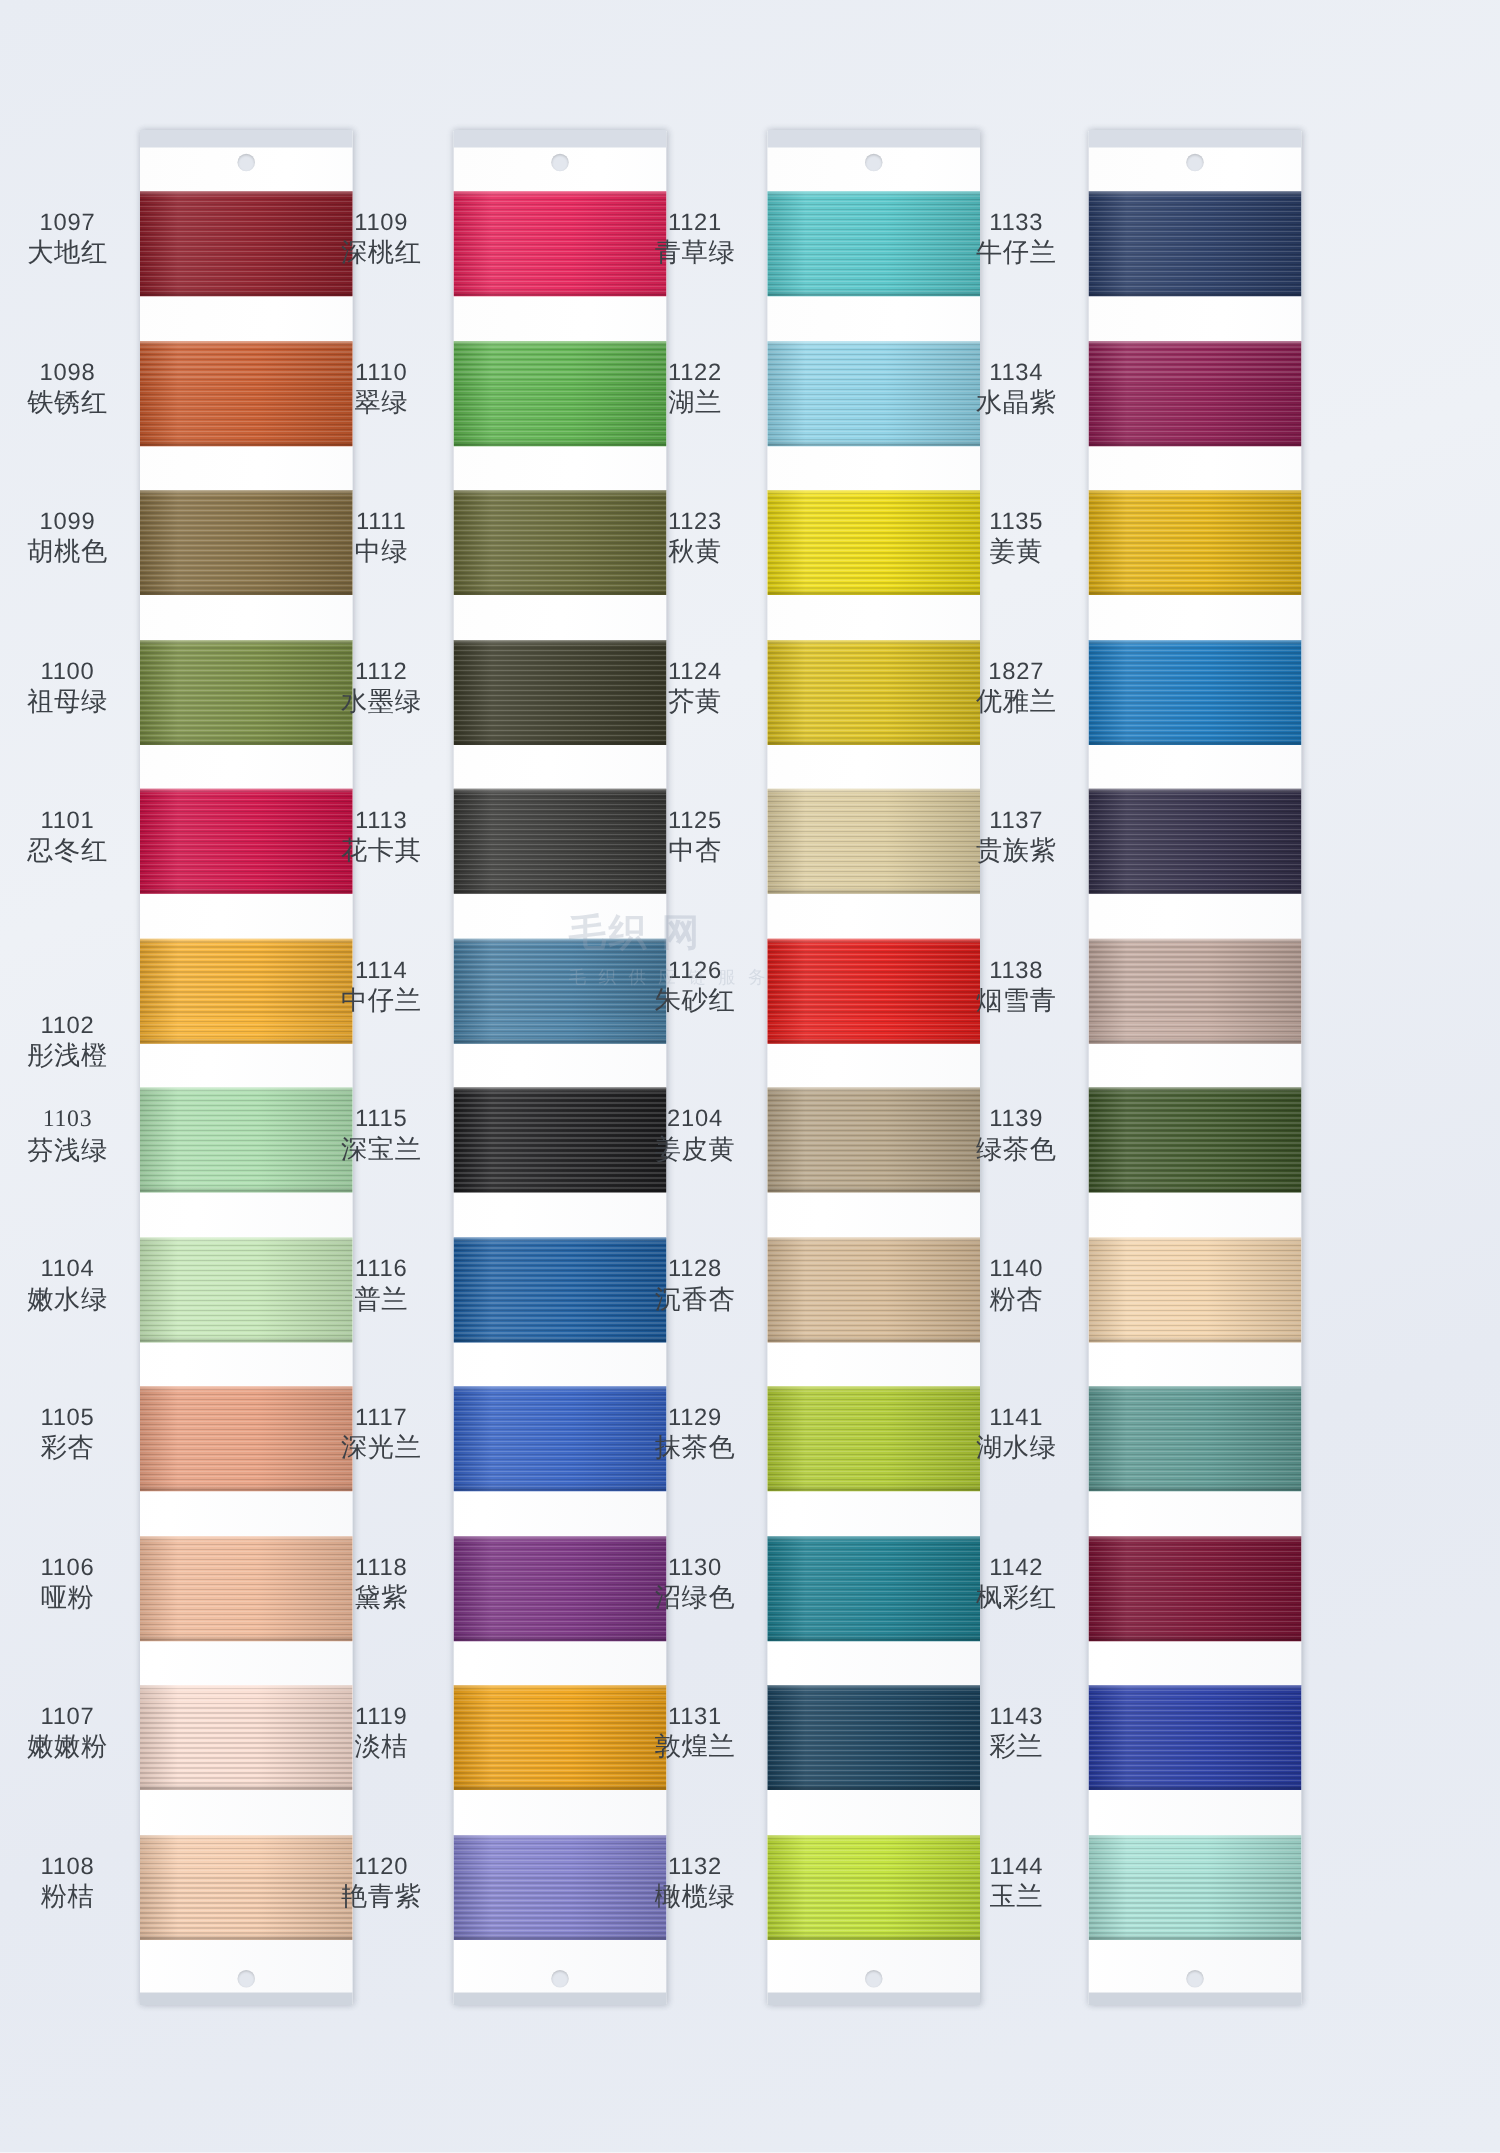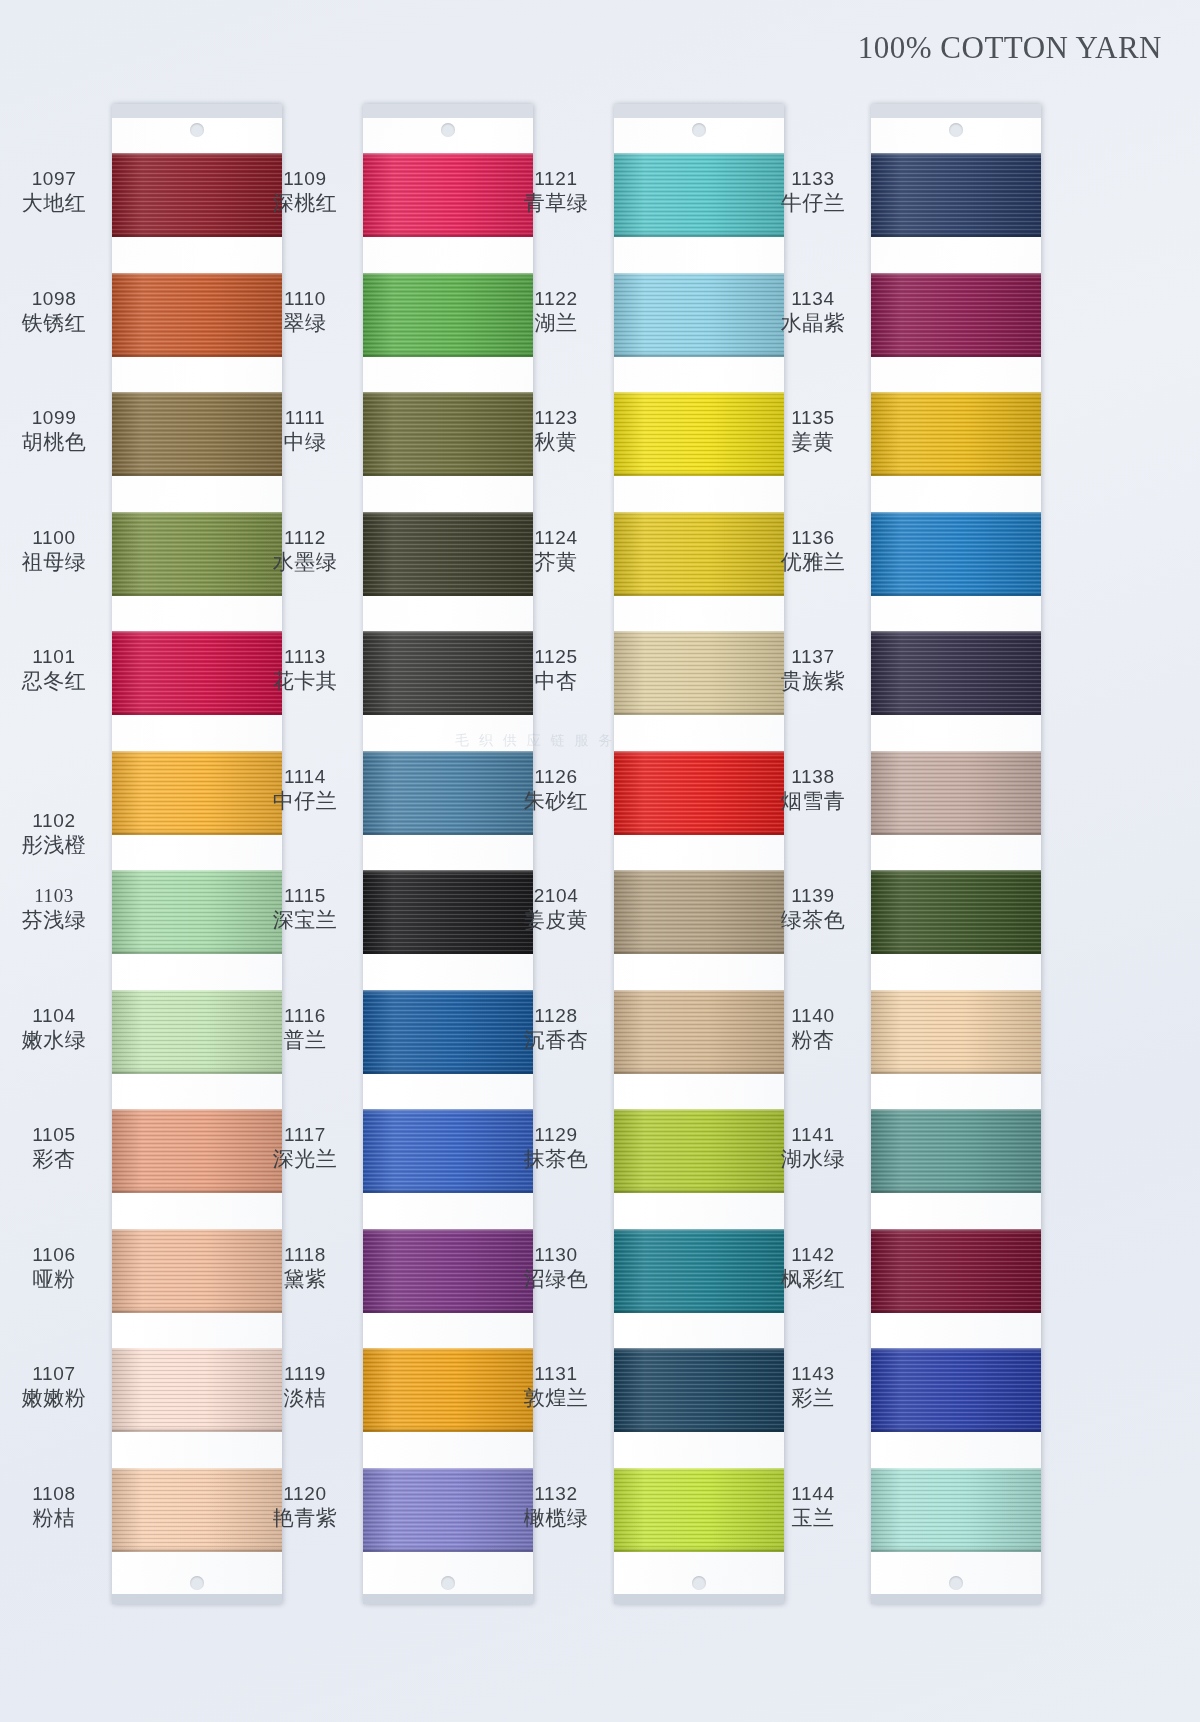--- a/index.html
+++ b/index.html
@@ -110,21 +110,20 @@
   }
   .wm-sub{
     font-size:14px;color:#a6b1c0;letter-spacing:3px;margin-top:6px;
     white-space:nowrap;
   }
 </style>
 </head>
 <body>
 
 <div class="header">
-  <div class="title-en">100% COTTON YARN</div>
 </div>
 
 <div class="board">
 
   <div class="column col-0">
     <div class="strip">
       <div class="strip-top-notch"></div>
       <div class="punch punch-top"></div>
       <div class="punch punch-bottom"></div>
       <div class="strip-bottom-cut"></div>
@@ -546,21 +545,21 @@
         <div class="code">1135</div>
         <div class="name">姜黄</div>
       </div>
       <div class="swatch" style="left: 112px; top: 415.5px; background: rgb(31, 126, 196);">
         <div class="yarn"></div>
         <div class="shade"></div>
         <div class="edge-top"></div>
         <div class="edge-bot"></div>
       </div>
       <div class="label" style="left: 0px; top: 430.5px;">
-        <div class="code">1136</div>
+        <div class="code">1827</div>
         <div class="name">优雅兰</div>
       </div>
       <div class="swatch" style="left: 112px; top: 535px; background: rgb(52, 48, 74);">
         <div class="yarn"></div>
         <div class="shade"></div>
         <div class="edge-top"></div>
         <div class="edge-bot"></div>
       </div>
       <div class="label" style="left: 0px; top: 550px;">
         <div class="code">1137</div>
@@ -634,14 +633,15 @@
       </div>
       <div class="label" style="left: 0px; top: 1386.5px;">
         <div class="code">1144</div>
         <div class="name">玉兰</div>
       </div>
     </div>
 
 </div>
 
 <div class="watermark">
+  <div class="wm-main">毛织 网</div>
   <div class="wm-sub">毛 织 供 应 链 服 务</div>
 </div>
 
 </body></html>

